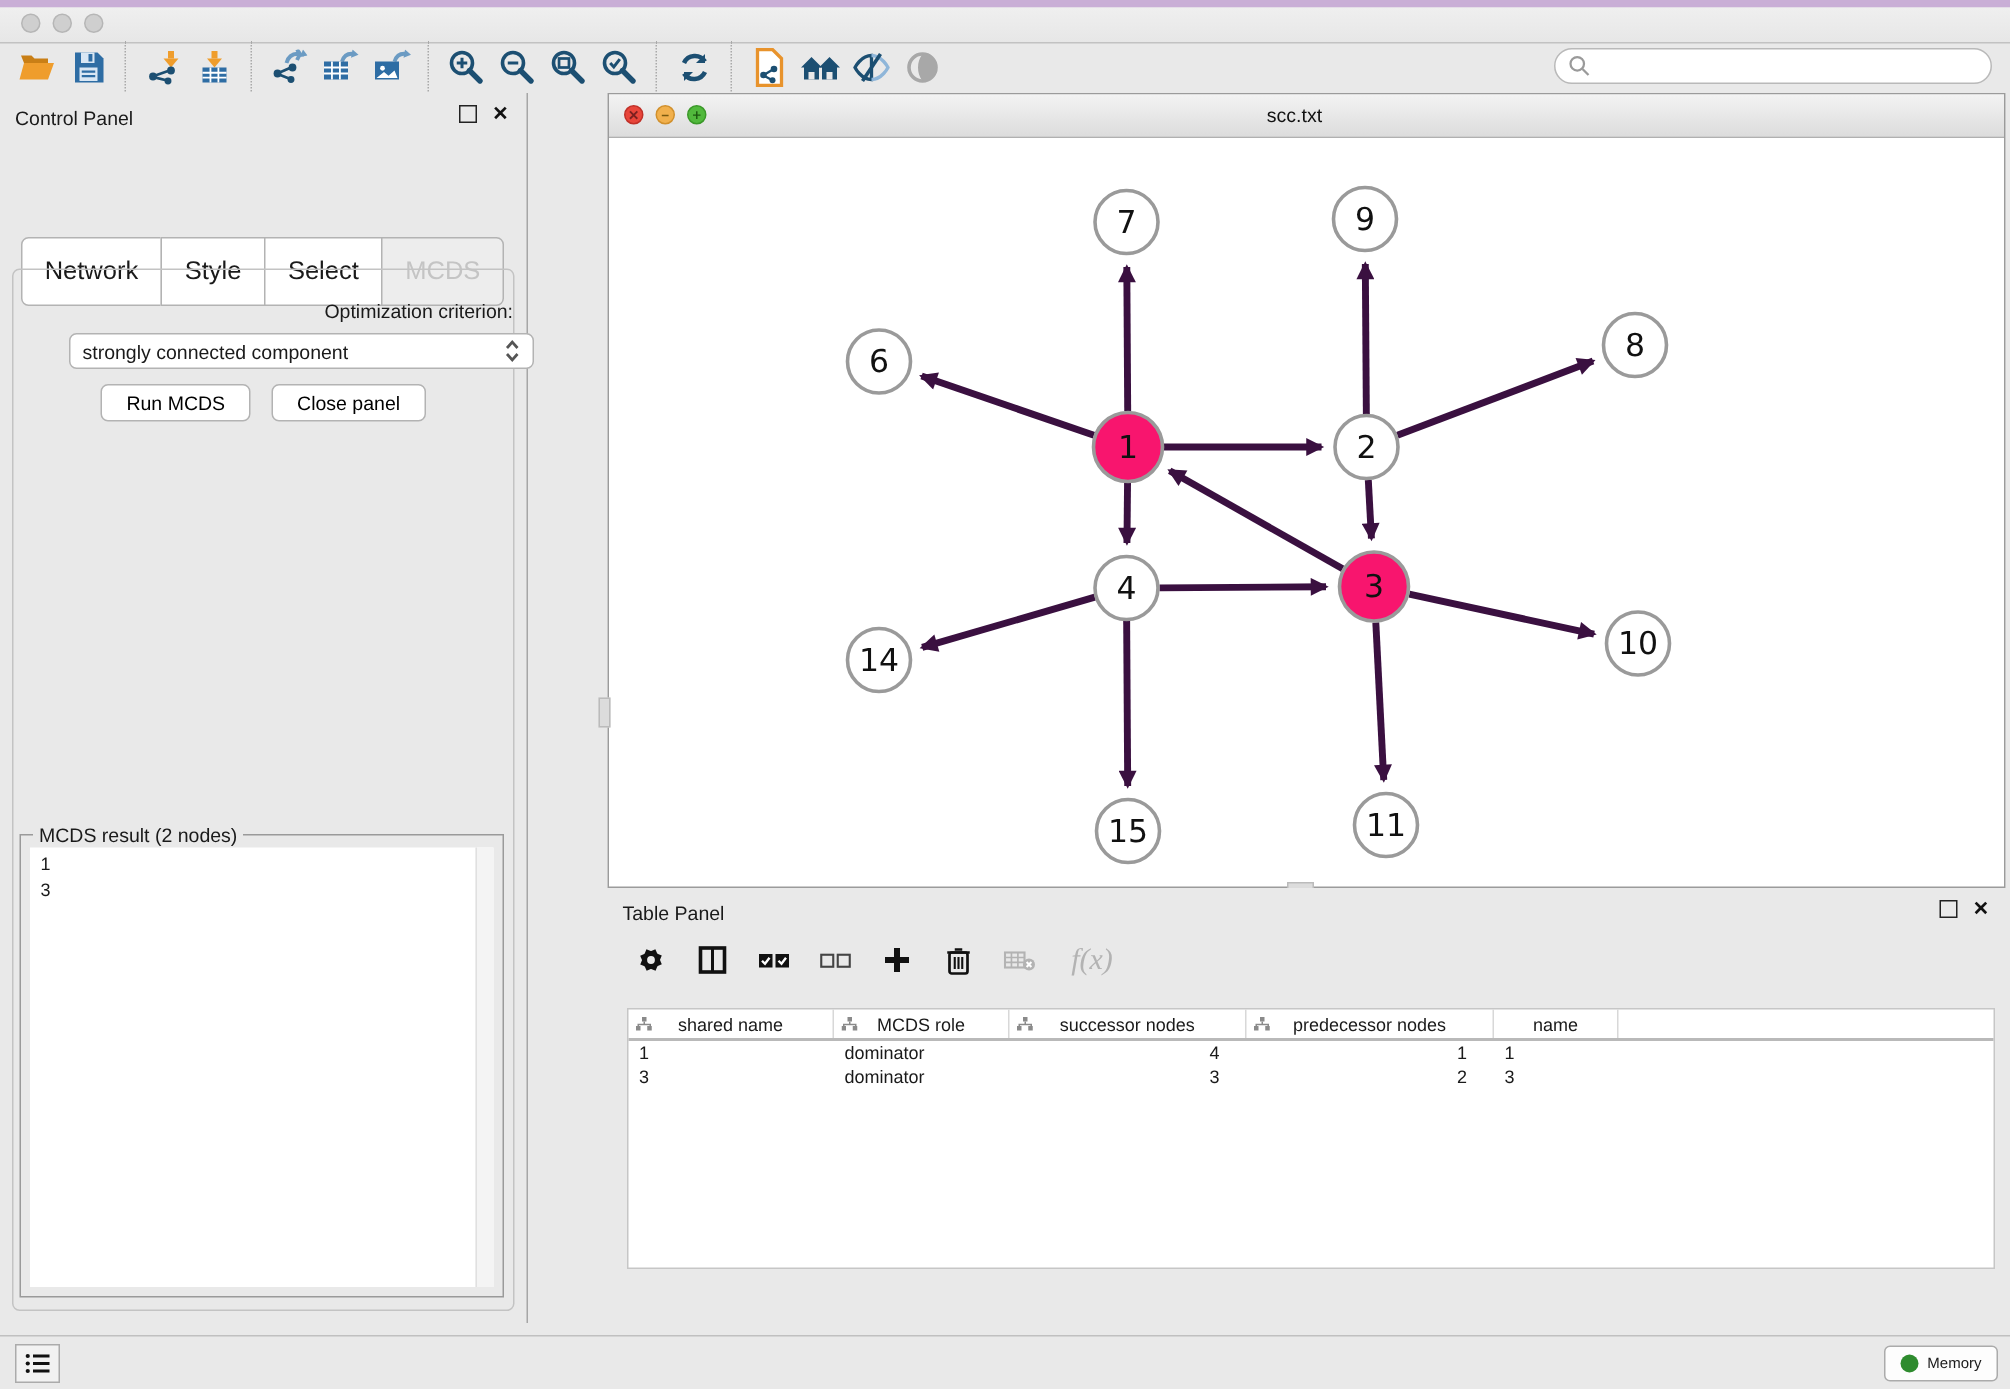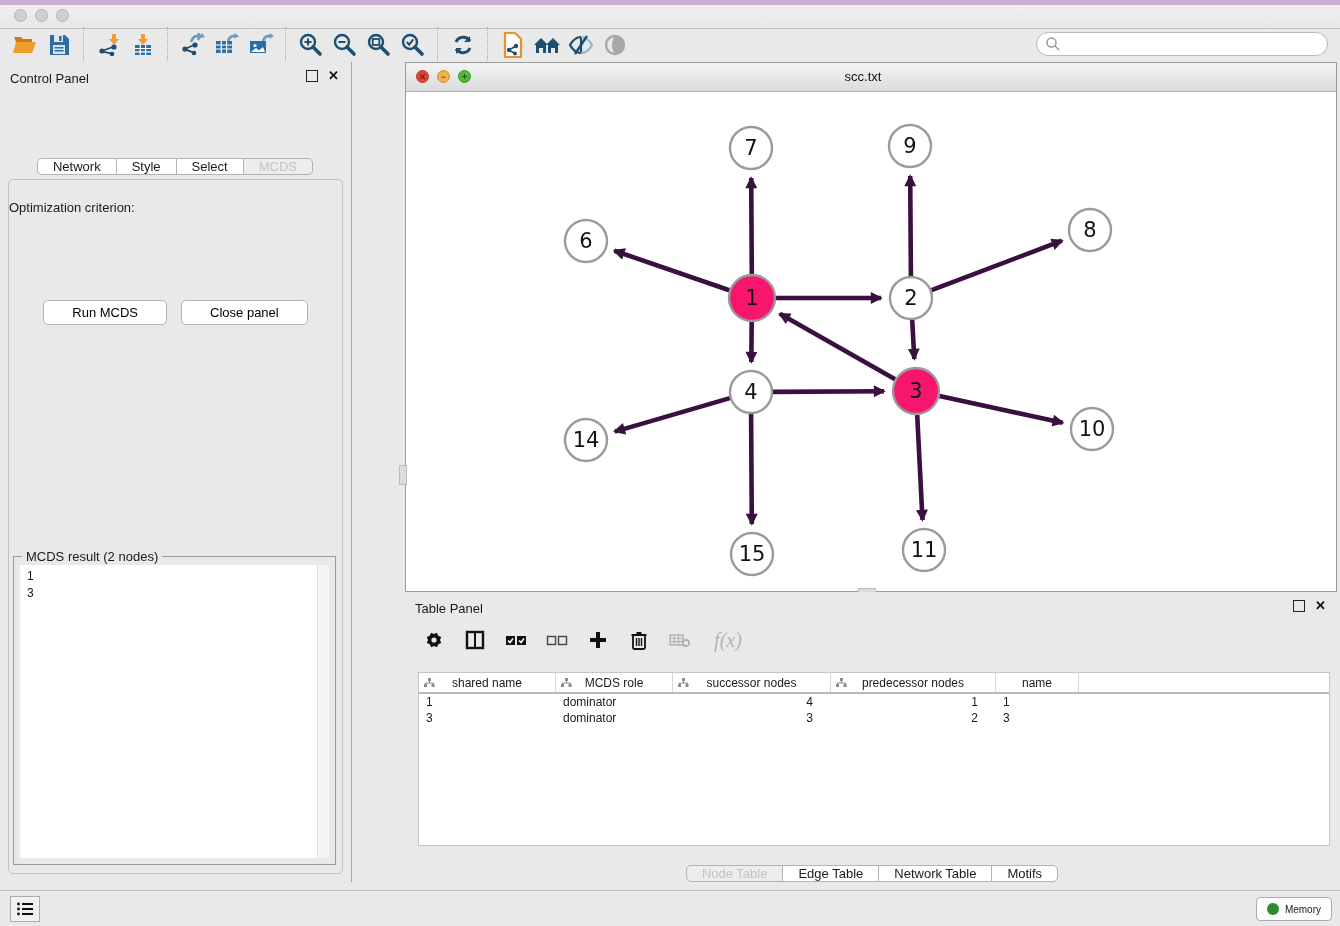--- a/index.html
+++ b/index.html
@@ -21,33 +21,33 @@
   #search-wrap{position:absolute;right:12px;top:32px;width:292px;height:24px;background:#fff;
       border:1px solid #b9b9b9;border-radius:12px;display:flex;align-items:center;padding-left:8px;box-sizing:border-box;}
   
   #control-panel{position:absolute;left:0;top:62px;width:352px;height:820px;background:#e9e9e9;
       border-right:1px solid #a6a6a6;box-sizing:border-box;}
   .panel-head{position:absolute;left:10px;top:9px;font-size:13px;color:#1a1a1a;}
   .panel-ctrl{position:absolute;top:8px;display:flex;gap:10px;align-items:center;}
   .float-box{width:10px;height:10px;border:1.5px solid #222;display:inline-block;}
   .close-x{font-size:13px;font-weight:bold;color:#111;line-height:10px;}
   #cp-tabs{position:absolute;left:0;right:0;top:96px;display:flex;justify-content:center;}
-  .tab{border:1px solid #b3b3b3;background:#fff;padding:0 15px;font-size:13px;margin-left:-1px;}
+  .tab{border:1px solid #b3b3b3;background:#fff;padding:12px 15px;font-size:17px;margin-left:-1px;}
   .tab.first{border-radius:5px 0 0 5px;}
   .tab.last{border-radius:0 5px 5px 0;}
   .tab.active{background:#ededed;color:#c4c4c4;}
   #cp-content{position:absolute;left:8px;right:8px;top:117px;bottom:8px;
       border:1px solid #c3c3c3;border-radius:5px;}
-  #opt-label{position:absolute;left:0;right:0;top:20px;text-align:left;font-size:13px;}
+  #opt-label{position:absolute;left:0;right:0;top:20px;text-align:right;font-size:13px;}
   #criterion{position:absolute;left:37px;top:42px;width:310px;height:24px;background:#fff;
       border:1px solid #b3b3b3;border-radius:5px;display:flex;align-items:center;
       padding:0 8px;font-size:13px;box-sizing:border-box;}
   #criterion .spacer{flex:1;}
   #cp-buttons{position:absolute;left:0;right:0;top:76px;display:flex;justify-content:center;gap:14px;}
-  .btn{background:#fff;border:1px solid #b3b3b3;border-radius:5px;padding:4px 28px;font-size:13px;margin-top:44px;}
+  .btn{background:#fff;border:1px solid #b3b3b3;border-radius:5px;padding:4px 16px;font-size:13px;}
   #result-box{position:absolute;left:4px;right:6px;top:376px;bottom:8px;border:1px solid #9a9a9a;}
   #result-title{position:absolute;left:8px;top:-8px;background:#e9e9e9;padding:0 4px;font-size:13px;}
   #result-text{position:absolute;left:6px;right:6px;top:8px;bottom:6px;background:#fff;}
   #result-lines{padding:3px 0 0 7px;font-size:12px;line-height:17px;white-space:pre-line;}
   #result-scroll{position:absolute;right:0;top:0;bottom:0;width:11px;background:#f4f4f4;border-left:1px solid #e0e0e0;}
   
   #net-frame{position:absolute;left:405px;top:62px;width:932px;height:530px;background:#fff;
       border:1px solid #9b9b9b;box-sizing:border-box;}
   #net-titlebar{position:absolute;left:0;top:0;right:0;height:28px;
       background:linear-gradient(#f3f3f3,#dcdcdc);border-bottom:1px solid #b0b0b0;}
@@ -240,20 +240,28 @@
     <span class="close-x">✕</span>
   </div>
   <div id="cp-tabs">
       <span class="tab first">Network</span>
       <span class="tab">Style</span>
       <span class="tab">Select</span>
       <span class="tab last active">MCDS</span>
     </div>
   <div id="cp-content">
     <div id="opt-label">Optimization criterion:</div>
+    <div id="criterion">
+      <span>strongly connected component</span>
+      <span class="spacer"></span>
+      <svg width="11" height="16" viewBox="0 0 11 16">
+          <path d="M2 6 L5.5 2 L9 6" stroke="#555" stroke-width="1.8" fill="none"></path>
+          <path d="M2 10 L5.5 14 L9 10" stroke="#555" stroke-width="1.8" fill="none"></path>
+        </svg>
+    </div>
     <div id="cp-buttons">
       <button class="btn">Run MCDS</button>
       <button class="btn">Close panel</button>
     </div>
     <div id="result-box">
       <div id="result-title">MCDS result (2 nodes)</div>
       <div id="result-text">
         <div id="result-lines">1
 3</div>
         <div id="result-scroll"></div>
@@ -454,26 +462,20 @@
         </div>
         <div class="trow">
           <div class="tcell" style="width: 137px; text-align: left; padding: 0px 0px 0px 7px;">3</div>
           <div class="tcell" style="width: 117px; text-align: left; padding: 0px 0px 0px 7px;">dominator</div>
           <div class="tcell" style="width: 158px; text-align: right; padding: 0px 18px 0px 0px;">3</div>
           <div class="tcell" style="width: 165px; text-align: right; padding: 0px 18px 0px 0px;">2</div>
           <div class="tcell" style="width: 83px; text-align: left; padding: 0px 0px 0px 7px;">3</div>
         </div>
       </div>
   </div>
-  <div id="tp-tabs">
-      <span class="tab first active">Node Table</span>
-      <span class="tab">Edge Table</span>
-      <span class="tab">Network Table</span>
-      <span class="tab last">Motifs</span>
-    </div>
 </div>
 
 <div id="statusbar">
   <div id="list-btn">
     <svg width="18" height="16" viewBox="0 0 18 16">
         <circle cx="2.5" cy="3" r="1.4" fill="#111"></circle>
         <circle cx="2.5" cy="8" r="1.4" fill="#111"></circle>
         <circle cx="2.5" cy="13" r="1.4" fill="#111"></circle>
         <path d="M6 3h11M6 8h11M6 13h11" stroke="#111" stroke-width="2"></path>
       </svg>

